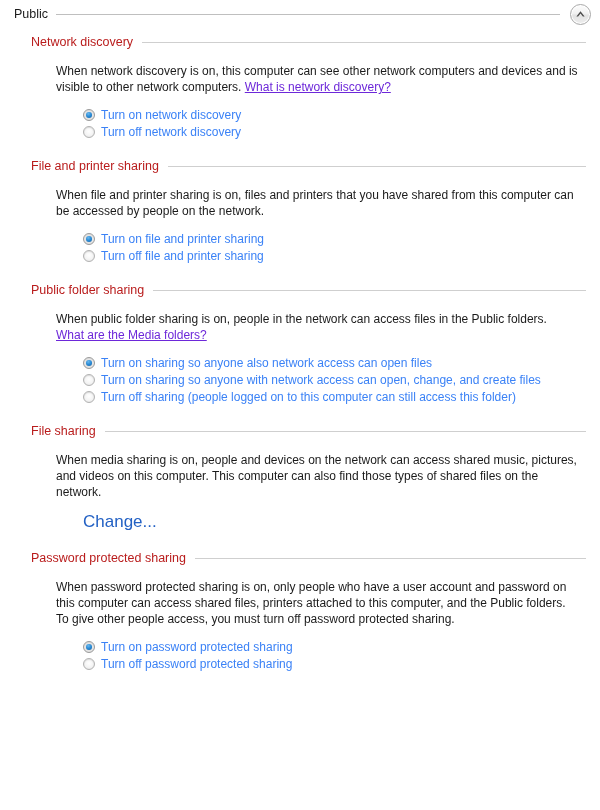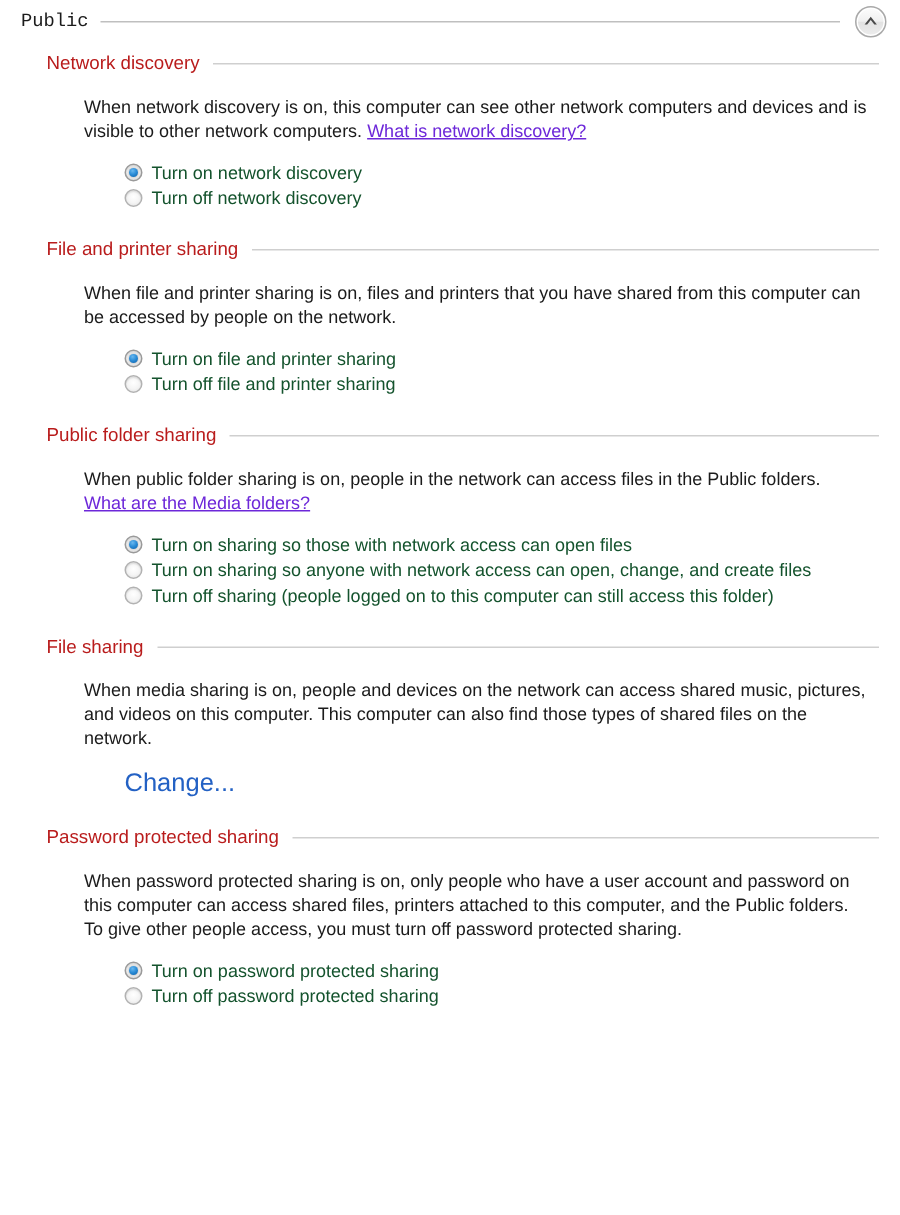--- a/index.html
+++ b/index.html
@@ -25,21 +25,20 @@
     align-items: center;
     padding: 0 0 0 14px;
     height: 28px;
     position: relative;
   }
   .group-title {
     font-size: 12.5px;
     color: #1b1b1b;
     white-space: nowrap;
     padding-right: 8px;
-    font-family: Liberation Mono, monospace;
   }
   .group-rule {
     flex: 1 1 auto;
     height: 1px;
     background: #bfbfbf;
     margin-right: 10px;
   }
   .collapse-btn {
     flex: 0 0 auto;
     width: 21px;
@@ -135,21 +134,21 @@
     content: "";
     position: absolute;
     left: 2px; top: 2px;
     width: 6px; height: 6px;
     border-radius: 50%;
     background: radial-gradient(circle at 40% 30%, #69b8ef 0%, #2d8ed8 45%, #0a5fa8 100%);
     box-shadow: 0 0 1px rgba(0,0,0,0.45);
   }
   .option-label {
     font-size: 12px;
-    color: #14532d;
+    color: #3b82f6;
     white-space: nowrap;
   }
 
   .change-row { margin-top: 12px; padding-left: 27px; }
 </style>
 </head>
 <body>
 
 <div class="group-header">
   <span class="group-title">Public</span>
@@ -203,21 +202,21 @@
     <div class="section" style="margin-top: 16px;">
       <div class="section-header">
         <span class="section-title">Public folder sharing</span>
         <span class="section-rule"></span>
       </div>
       <div class="section-body">
         <p class="desc">When public folder sharing is on, people in the network can access files in the Public folders. <a class="link">What are the Media folders?</a></p>
         <div class="options">
           <label class="option">
             <span class="radio checked"></span>
-            <span class="option-label">Turn on sharing so those with network access can open files</span>
+            <span class="option-label">Turn on sharing so anyone also network access can open files</span>
           </label>
           <label class="option">
             <span class="radio"></span>
             <span class="option-label">Turn on sharing so anyone with network access can open, change, and create files</span>
           </label>
           <label class="option">
             <span class="radio"></span>
             <span class="option-label">Turn off sharing (people logged on to this computer can still access this folder)</span>
           </label>
         </div>

